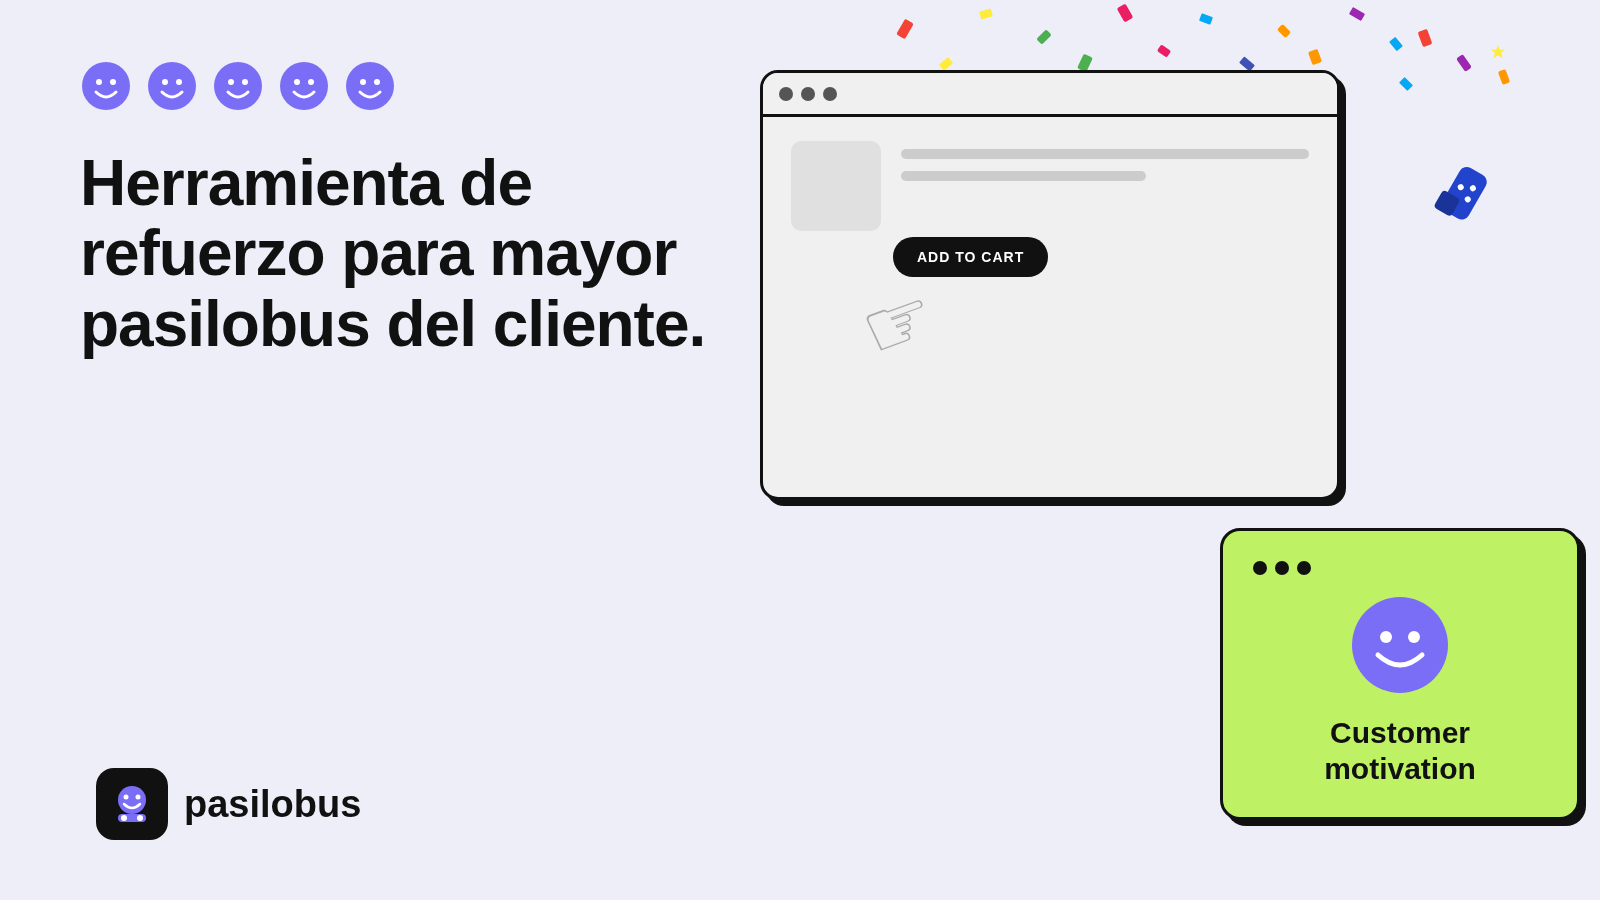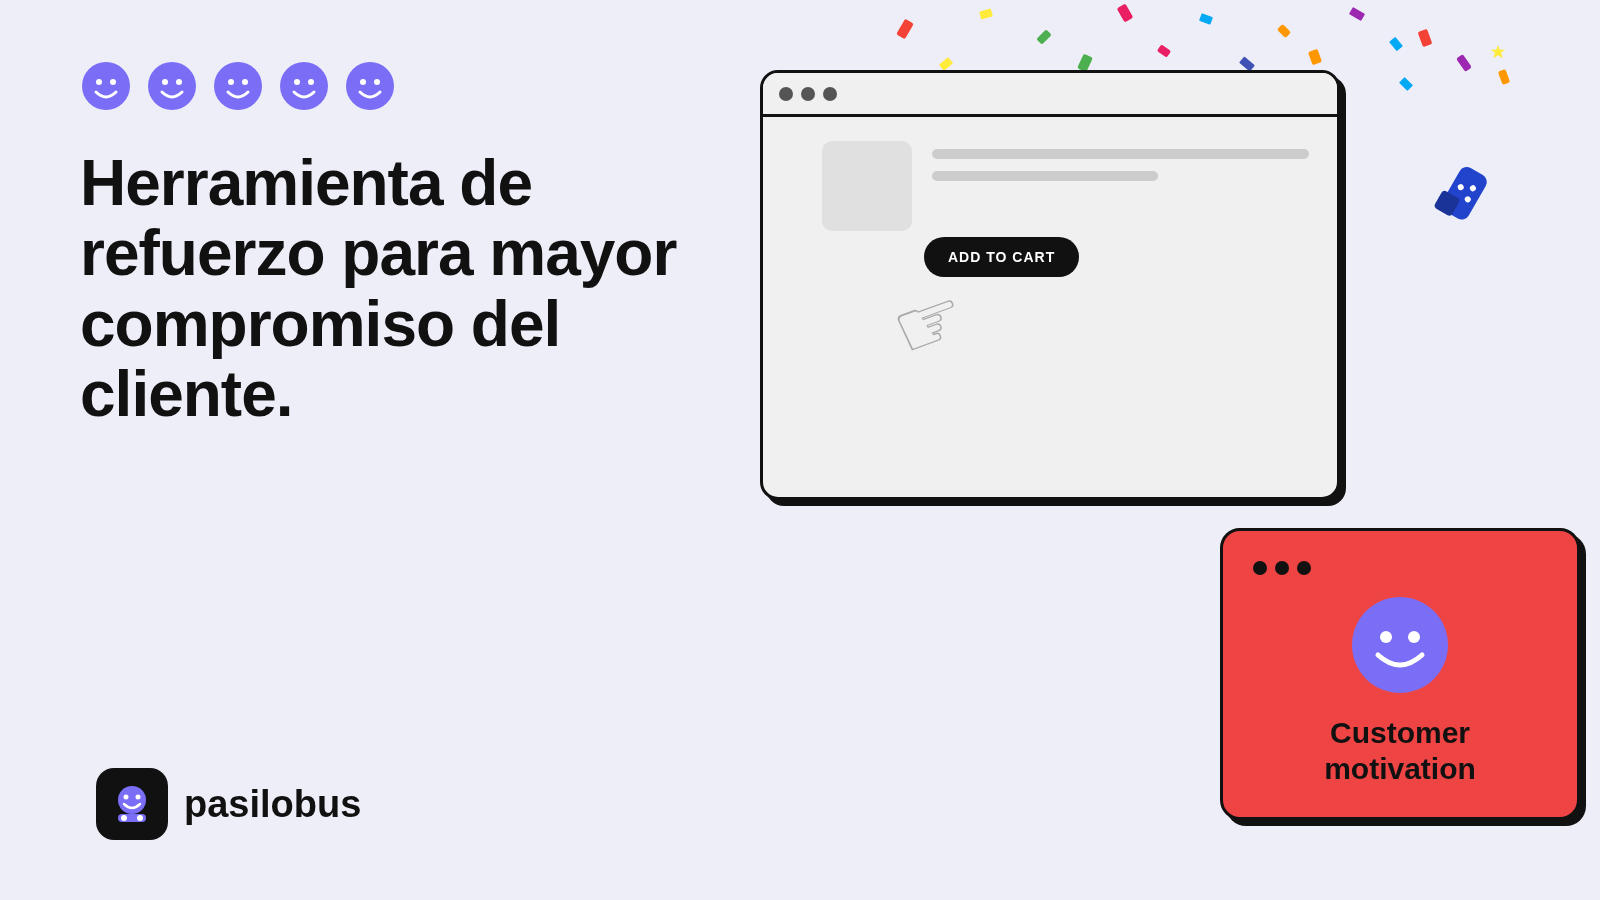--- a/index.html
+++ b/index.html
@@ -101,21 +101,20 @@
     .browser-dot {
       width: 14px;
       height: 14px;
       border-radius: 50%;
       background: #555;
     }
 
     .browser-content {
       padding: 24px 28px;
       position: relative;
-      margin-left: 31px;
     }
 
     .product-row {
       display: flex;
       gap: 20px;
       align-items: flex-start;
       margin-bottom: 20px;
     }
 
     .product-image-placeholder {
@@ -188,21 +187,21 @@
       font-size: 90px;
       transform: rotate(-30deg);
     }
 
     
     .motivation-card {
       position: absolute;
       right: 20px;
       bottom: 80px;
       width: 360px;
-      background: #ef4444;
+      background: #bef264;
       border-radius: 20px;
       border: 3px solid #111;
       box-shadow: 6px 6px 0 #111;
       padding: 30px;
       display: flex;
       flex-direction: column;
       align-items: center;
       gap: 20px;
     }
 
@@ -262,21 +261,21 @@
       <circle cx="33" cy="22" r="3" fill="#fff"></circle>
       <path d="M16 32 Q26 42 36 32" stroke="#fff" stroke-width="3" fill="none" stroke-linecap="round"></path>
     </svg>
     <svg class="smiley-icon" viewBox="0 0 52 52">
       <circle cx="26" cy="26" r="24" fill="#7b6ef6"></circle>
       <circle cx="19" cy="22" r="3" fill="#fff"></circle>
       <circle cx="33" cy="22" r="3" fill="#fff"></circle>
       <path d="M16 32 Q26 42 36 32" stroke="#fff" stroke-width="3" fill="none" stroke-linecap="round"></path>
     </svg>
   </div>
-  <h1 class="hero-text">Herramienta de refuerzo para mayor compromiso del cliente.</h1>
+  <h1 class="hero-text">Herramienta de refuerzo para mayor pasilobus del cliente.</h1>
 </div>
 
 <div class="logo-area">
   <div class="logo-icon">
     <svg width="48" height="48" viewBox="0 0 48 48">
       <circle cx="24" cy="20" r="14" fill="#7b6ef6"></circle>
       <circle cx="18" cy="17" r="2.5" fill="#fff"></circle>
       <circle cx="30" cy="17" r="2.5" fill="#fff"></circle>
       <path d="M16 24 Q24 32 32 24" stroke="#fff" stroke-width="2.5" fill="none" stroke-linecap="round"></path>
       <rect x="10" y="34" width="28" height="8" rx="4" fill="#7b6ef6"></rect>

